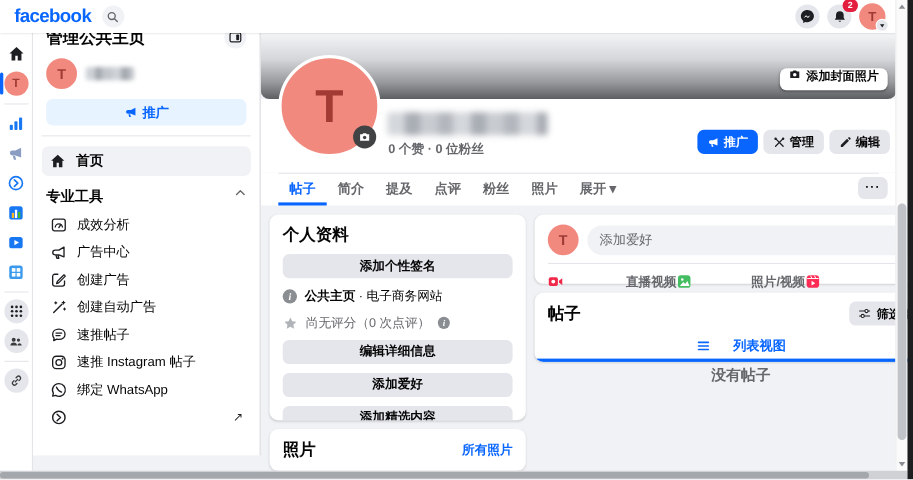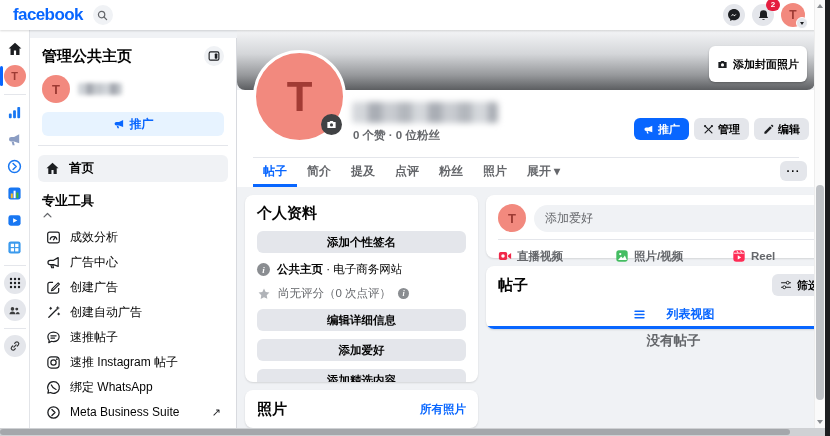--- a/index.html
+++ b/index.html
@@ -20,40 +20,40 @@
 
   
   .rail{position:absolute;left:0;top:30px;width:30px;height:398px;background:#fff;border-right:1px solid #e2e4e8;z-index:5;display:flex;flex-direction:column;align-items:center;padding-top:8px;box-sizing:border-box;}
   .rail-item{width:22px;height:22px;border-radius:50%;display:flex;align-items:center;justify-content:center;margin-bottom:5px;position:relative;cursor:pointer;}
   .rail-sel{position:absolute;left:-4px;top:1px;width:3px;height:20px;background:#0866ff;border-radius:2px;}
   .rail-div{width:22px;height:1px;background:#e4e6eb;margin:2px 0 6px;}
   .rail-gray{background:#e4e6eb;}
   .rail-avatar{background:#f2897e;color:#9d3b34;font-weight:bold;font-size:11px;}
 
   
-  .sidebar{position:absolute;left:30px;top:38px;width:207px;height:398px;background:#fff;border-right:1px solid #d8dadf;box-sizing:border-box;padding:8px 12px;z-index:4;}
+  .sidebar{position:absolute;left:30px;top:16px;width:207px;height:398px;background:#fff;border-right:1px solid #d8dadf;box-sizing:border-box;padding:8px 12px;z-index:4;}
   .sb-head{display:flex;align-items:center;justify-content:space-between;}
   .sb-title{font-size:15px;font-weight:bold;}
   .sb-collapse{width:20px;height:20px;border-radius:50%;background:#f0f2f5;display:flex;align-items:center;justify-content:center;cursor:pointer;}
   .sb-profile{display:flex;align-items:center;gap:8px;margin-top:9px;}
   .sb-avatar{width:28px;height:28px;border-radius:50%;background:#f2897e;color:#9d3b34;font-weight:bold;font-size:13px;display:flex;align-items:center;justify-content:center;cursor:pointer;}
   .blur-sm{width:44px;height:12px;border-radius:2px;background:repeating-linear-gradient(90deg,#cfd3d8 0 8px,#a6aab1 8px 15px,#c3c7cc 15px 24px);filter:blur(2px);}
   .sb-promote{margin-top:9px;height:24px;border-radius:6px;background:#e7f3ff;color:#0866ff;font-size:12px;font-weight:bold;display:flex;align-items:center;justify-content:center;gap:5px;cursor:pointer;}
   .sb-div{height:1px;background:#e4e6eb;margin:9px -4px;}
   .sb-home{display:flex;align-items:center;gap:9px;padding:5px 7px;margin:0 -4px;background:#f0f2f5;border-radius:6px;font-size:12.5px;font-weight:bold;cursor:pointer;}
-  .sb-section{display:flex;align-items:flex-start;justify-content:space-between;margin:10px 0 4px;cursor:pointer;flex-direction:column;}
+  .sb-section{display:flex;align-items:flex-start;justify-content:space-between;margin:10px 0 4px;cursor:pointer;}
   .sb-section-label{font-size:13px;font-weight:bold;}
   .sb-item{display:flex;align-items:center;gap:9px;padding:4px 3px;font-size:12px;border-radius:6px;cursor:pointer;}
   .sb-item .ext{margin-left:auto;color:#1c1e21;font-size:11px;}
   .sb-ic{width:16px;height:16px;flex:0 0 16px;display:flex;align-items:center;justify-content:center;}
 
   
   .main{position:absolute;left:237px;top:30px;width:578px;height:406px;}
   .cover{position:absolute;left:0;top:0;width:578px;height:60px;background:linear-gradient(180deg,#f4f5f7 0%,#d4d6d9 40%,#97999c 75%,#5c5e61 100%);border-radius:0 0 8px 8px;cursor:pointer;}
-  .add-cover-btn{position:absolute;right:8px;bottom:8px;background:#fff;border-radius:6px;height:36px;padding:0 8px;font-size:11px;font-weight:bold;display:flex;align-items:center;gap:5px;box-shadow:0 1px 2px rgba(0,0,0,.25);cursor:pointer;}
+  .add-cover-btn{position:absolute;right:8px;bottom:8px;background:#fff;border-radius:6px;height:20px;padding:0 8px;font-size:11px;font-weight:bold;display:flex;gap:5px;box-shadow:0 1px 2px rgba(0,0,0,.25);cursor:pointer;}
   .head{position:absolute;left:0;top:60px;width:578px;height:67px;background:#fff;}
   .big-avatar{position:absolute;left:16px;top:-40px;width:93px;height:93px;border-radius:50%;background:#f2897e;border:3px solid #fff;box-sizing:border-box;display:flex;align-items:center;justify-content:center;font-size:42px;font-weight:bold;color:#a23b34;z-index:3;cursor:pointer;}
   .avatar-cam{position:absolute;right:1px;bottom:5px;width:21px;height:21px;border-radius:50%;background:#404244;display:flex;align-items:center;justify-content:center;cursor:pointer;}
   .blur-big{position:absolute;left:115px;top:12px;width:146px;height:21px;border-radius:3px;background:repeating-linear-gradient(90deg,#d4d7db 0 16px,#a9adb4 16px 30px,#c8cbd0 30px 46px,#b3b7bd 46px 60px);filter:blur(3px);}
   .head-stats{position:absolute;left:116px;top:38px;font-size:11.5px;font-weight:bold;color:#65676b;}
   .head-btns{position:absolute;right:6px;top:28px;display:flex;gap:5px;}
   .btn{height:22px;border-radius:6px;font-size:11px;font-weight:bold;display:flex;align-items:center;justify-content:center;gap:4px;padding:0 9px;cursor:pointer;box-sizing:border-box;}
   .btn-blue{background:#0866ff;color:#fff;}
   .btn-gray{background:#e4e6eb;color:#050505;}
 
@@ -79,21 +79,21 @@
 
   .photos-card{padding:10px 12px;display:flex;align-items:center;justify-content:space-between;min-height:33px;box-sizing:border-box;}
   .link-blue{color:#0866ff;font-size:11.5px;font-weight:bold;cursor:pointer;}
 
   .composer-card{padding:9px 12px 7px;box-sizing:border-box;height:63px;}
   .composer-row{display:flex;align-items:center;gap:8px;}
   .composer-avatar{width:28px;height:28px;border-radius:50%;background:#f2897e;color:#9d3b34;font-weight:bold;font-size:13px;display:flex;align-items:center;justify-content:center;flex:0 0 28px;cursor:pointer;}
   .composer-input{flex:1;height:27px;border-radius:14px;background:#f0f2f5;color:#65676b;font-size:12px;display:flex;align-items:center;padding:0 11px;cursor:pointer;}
   .composer-div{height:1px;background:#e4e6eb;margin:7px 0 5px;}
   .composer-actions{display:flex;}
-  .composer-action{flex:1;display:flex;align-items:center;justify-content:flex-start;gap:5px;font-size:11.5px;font-weight:bold;color:#65676b;height:22px;border-radius:4px;cursor:pointer;}
+  .composer-action{flex:1;display:flex;align-items:center;justify-content:space-between;gap:5px;font-size:11.5px;font-weight:bold;color:#65676b;height:22px;border-radius:4px;cursor:pointer;}
 
   .posts-card{margin-top:8px;overflow:hidden;}
   .posts-head{display:flex;align-items:center;justify-content:space-between;padding:8px 12px 6px;}
   .chip-row{display:flex;gap:6px;}
   .chip{background:#e4e6eb;border-radius:6px;height:22px;display:flex;align-items:center;gap:5px;padding:0 8px;font-size:11px;font-weight:bold;cursor:pointer;}
   .view-tabs{display:flex;height:27px;}
   .view-tab{flex:1;display:flex;align-items:center;justify-content:center;gap:21px;font-size:12px;font-weight:bold;color:#65676b;border-bottom:3px solid transparent;box-sizing:border-box;cursor:pointer;}
   .view-tab.active{color:#0866ff;border-bottom-color:#0866ff;}
   .empty-text{margin-top:3px;text-align:center;font-size:13.5px;font-weight:bold;color:#65676b;}
 
@@ -364,21 +364,20 @@
         </span>
       <span>绑定 WhatsApp</span>
     </div>
     <div class="sb-item">
       <span class="sb-ic">
           <svg width="15" height="15" viewBox="0 0 16 16">
             <circle cx="8" cy="8" r="6" fill="none" stroke="#1c1e21" stroke-width="1.4"></circle>
             <path d="M6.3 4.8 9.6 8l-3.3 3.2" fill="none" stroke="#1c1e21" stroke-width="1.4" stroke-linecap="round" stroke-linejoin="round"></path>
           </svg>
         </span>
-      <span>Meta Business Suite</span>
       <span class="ext">↗</span>
     </div>
   </div>
 
   <div class="main">
 
     <div class="cover">
       <div class="add-cover-btn">
         <span>
             <svg width="11" height="11" viewBox="0 0 16 16">

